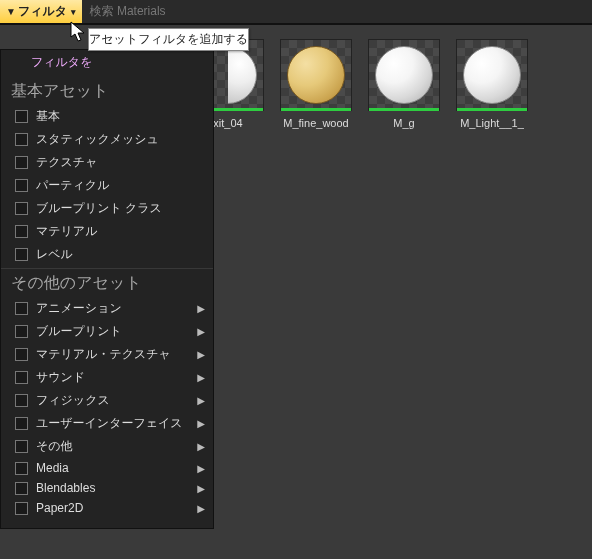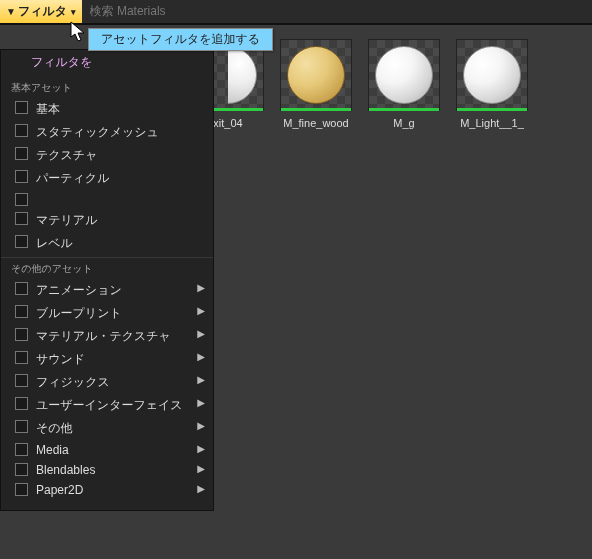--- a/index.html
+++ b/index.html
@@ -67,31 +67,31 @@
     border: 1px solid #111; z-index: 10; padding-bottom: 4px;
   }
   .menu-header {
     padding: 4px 20px 6px 30px; color: #f0abfc; position: relative;
   }
   .cursor-svg {
     position: absolute; left: 70px; top: 21px; z-index: 40; pointer-events: none;
   }
   .tooltip {
     position: absolute; left: 88px; top: 28px; z-index: 30;
-    background: #7dd3fc; color: #222; font-size: 12px; padding: 2px 12px;
+    background: #ffffff; color: #222; font-size: 12px; padding: 2px 0;
     border: 1px solid #888; white-space: nowrap;
     box-shadow: 1px 1px 2px rgba(0,0,0,.3);
   }
   .section-title {
-    padding: 4px 10px 3px 10px; color: #a7a7a7; font-size: 10px;
+    padding: 4px 10px 3px 10px; color: #a7a7a7; font-size: 16px;
     border-top: 1px solid #383838; margin-top: 2px;
   }
   .section-title.first { border-top: none; margin-top: 0; }
   .menu-item {
-    display: flex; align-items: flex-start; padding: 3px 10px 3px 14px; cursor: pointer;
+    display: flex; align-items: center; padding: 3px 10px 3px 14px; cursor: pointer;
     position: relative;
   }
   .chk {
     width: 13px; height: 13px; border: 1px solid #777; background: #1a1a1a;
     margin-right: 8px; flex: none;
   }
   .menu-item .arrow {
     position: absolute; right: 8px; color: #bbb; font-size: 10px;
   }
   .menu-item span.lab { color: #ddd; }
@@ -153,20 +153,21 @@
       <div class="menu-item">
         <div class="chk"></div>
         <span class="lab">テクスチャ</span>
       </div>
       <div class="menu-item">
         <div class="chk"></div>
         <span class="lab">パーティクル</span>
       </div>
       <div class="menu-item">
         <div class="chk"></div>
+        <span class="lab">ブループリント クラス</span>
       </div>
       <div class="menu-item">
         <div class="chk"></div>
         <span class="lab">マテリアル</span>
       </div>
       <div class="menu-item">
         <div class="chk"></div>
         <span class="lab">レベル</span>
       </div>
       <div class="section-title">その他のアセット</div>

